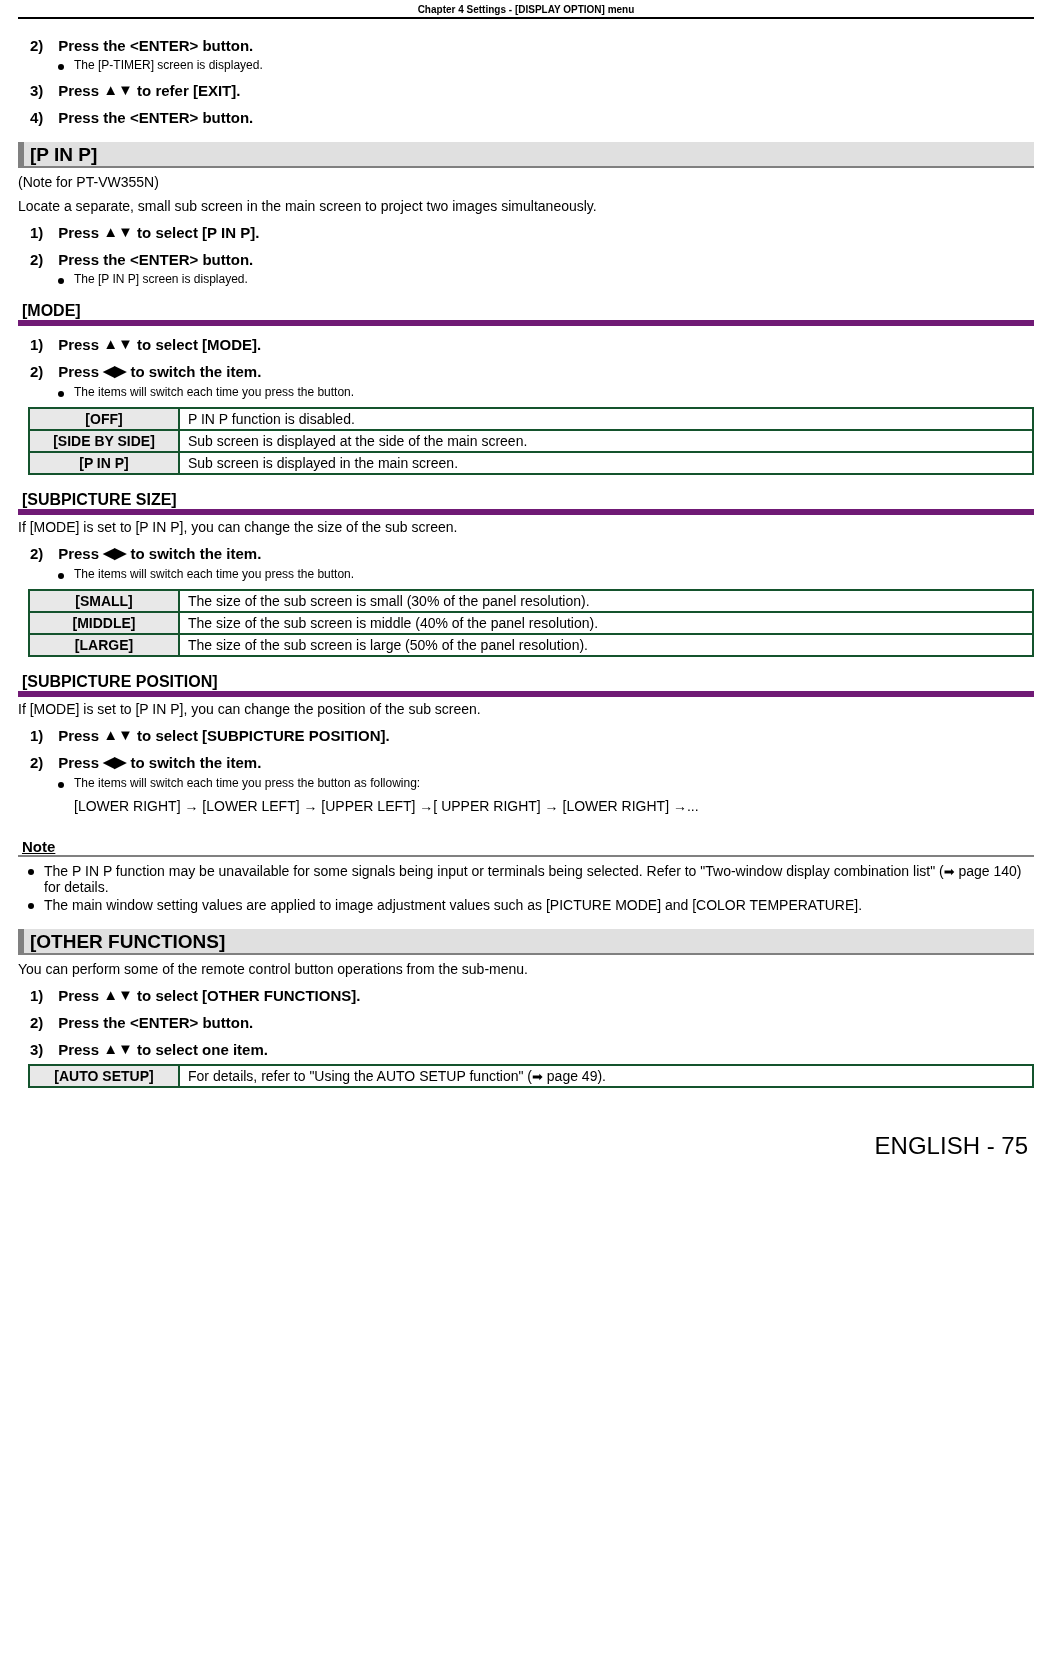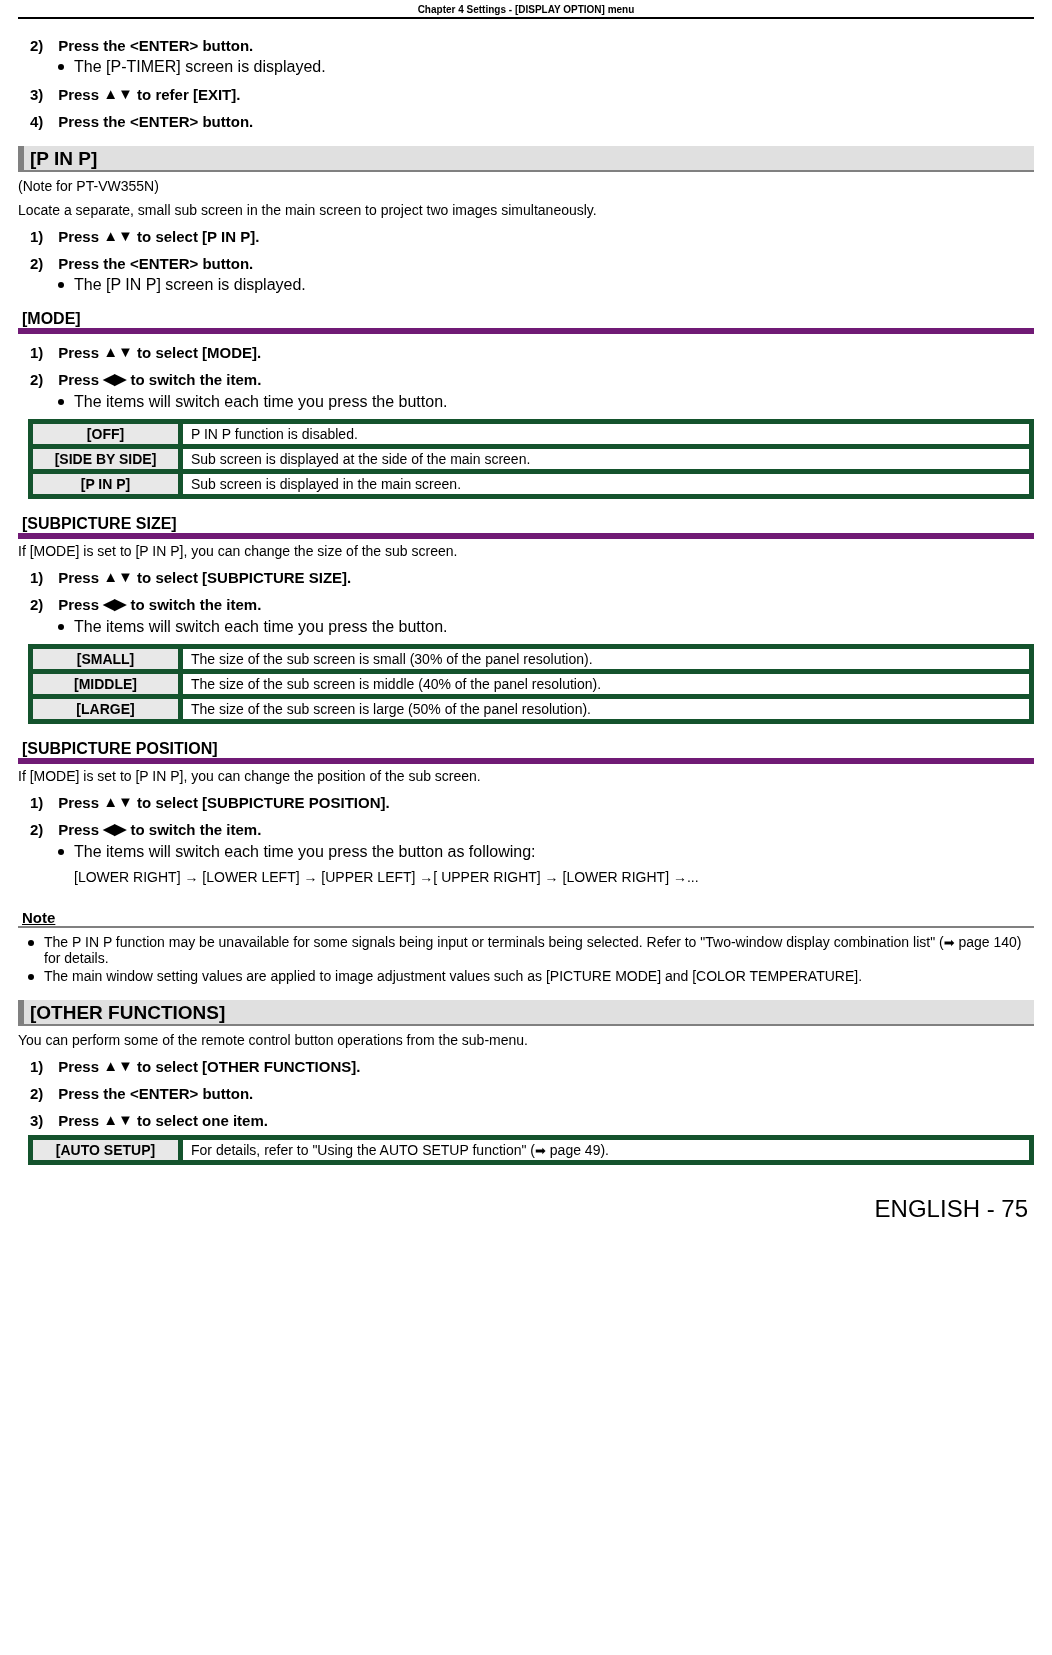--- a/index.html
+++ b/index.html
@@ -3,21 +3,21 @@
 <meta charset="utf-8">
 <style>
   * { box-sizing: border-box; margin: 0; padding: 0; }
   html, body { width: 1052px; font-family: Arial, Helvetica, sans-serif; font-size: 15px; color: #000; background: #fff; }
   .page { padding: 0 18px; }
   .chapter-header { text-align: center; font-weight: bold; padding: 4px 0 2px; font-size: 10px; }
   .chapter-rule { border: none; border-top: 2px solid #000; margin: 0 0 18px; }
   .step { margin: 10px 0 0 12px; }
   .step-num { display: inline-block; width: 24px; font-weight: bold; }
   .step-text { font-weight: bold; display: inline; }
-  .sub-bullet { margin: 4px 0 8px 56px; font-size: 16px; position: relative; }
+  .sub-bullet { margin: 4px 0 8px 56px; font-size: 12px; position: relative; }
   .sub-bullet::before { content: ""; position: absolute; left: -16px; top: 6px; width: 6px; height: 6px; border-radius: 50%; background: #000; }
   .sub-bullet-indent { margin: 2px 0 22px 56px; font-size: 14px; }
   .section-major {
     background: #e0e0e0;
     border-left: 6px solid #808080;
     border-bottom: 2px solid #808080;
     font-weight: bold;
     font-size: 19px;
     padding: 2px 6px 0;
     margin: 16px 0 6px;
@@ -25,26 +25,26 @@
   .section-minor {
     border-bottom: 6px solid #701a75;
     font-weight: bold;
     font-size: 16px;
     padding: 2px 4px 0;
     margin: 14px 0 4px;
   }
   .para { margin: 4px 0 8px 0; font-size: 14px; }
   .tri { font-size: 15px; position: relative; top: -1px; }
   table.opts { width: 99%; border-collapse: collapse; margin: 6px 0 8px 10px; font-size: 14px; }
-  table.opts td { border: 5px solid #14532d; padding: 2px 8px; vertical-align: middle; }
+  table.opts td { border: 2px solid #14532d; padding: 2px 8px; vertical-align: middle; }
   table.opts td.key { background: #e8e8e8; text-align: center; font-weight: bold; width: 150px; }
   .note-header { border-bottom: 2px solid #808080; font-weight: bold; padding: 2px 4px 0; margin: 12px 0 6px; font-size: 15px; text-decoration: underline; }
   .note-bullet { margin: 2px 0 2px 26px; font-size: 14px; position: relative; }
   .note-bullet::before { content: ""; position: absolute; left: -16px; top: 6px; width: 6px; height: 6px; border-radius: 50%; background: #000; }
-  .footer { text-align: right; font-size: 24px; margin: 30px 6px 10px 0; }
+  .footer { text-align: right; font-size: 24px; margin: 44px 6px 10px 0; }
   .arrow-right-icon { display: inline-block; font-size: 13px; }
 </style>
 </head>
 <body>
 
 <div class="page">
 
   <div class="chapter-header">Chapter 4   Settings - [DISPLAY OPTION] menu</div>
   <hr class="chapter-rule">
 
@@ -111,26 +111,20 @@
     <tr>
       <td class="key">[P IN P]</td>
       <td>Sub screen is displayed in the main screen.</td>
     </tr>
   </tbody>
     </table>
 
   <div class="section-minor">[SUBPICTURE SIZE]</div>
   <div class="para">If [MODE] is set to [P IN P], you can change the size of the sub screen.</div>
 
-  <div class="step">
-    <span class="step-num">1)</span>
-    <span class="step-text">
-      <span>Press </span><span class="tri">▲▼</span><span> to select [SUBPICTURE SIZE].</span>
-    </span>
-  </div>
   <div class="step">
     <span class="step-num">2)</span>
     <span class="step-text">
       <span>Press </span><span class="tri">◀▶</span><span> to switch the item.</span>
     </span>
   </div>
   <div class="sub-bullet">The items will switch each time you press the button.</div>
 
   <table class="opts">
     <tbody>

